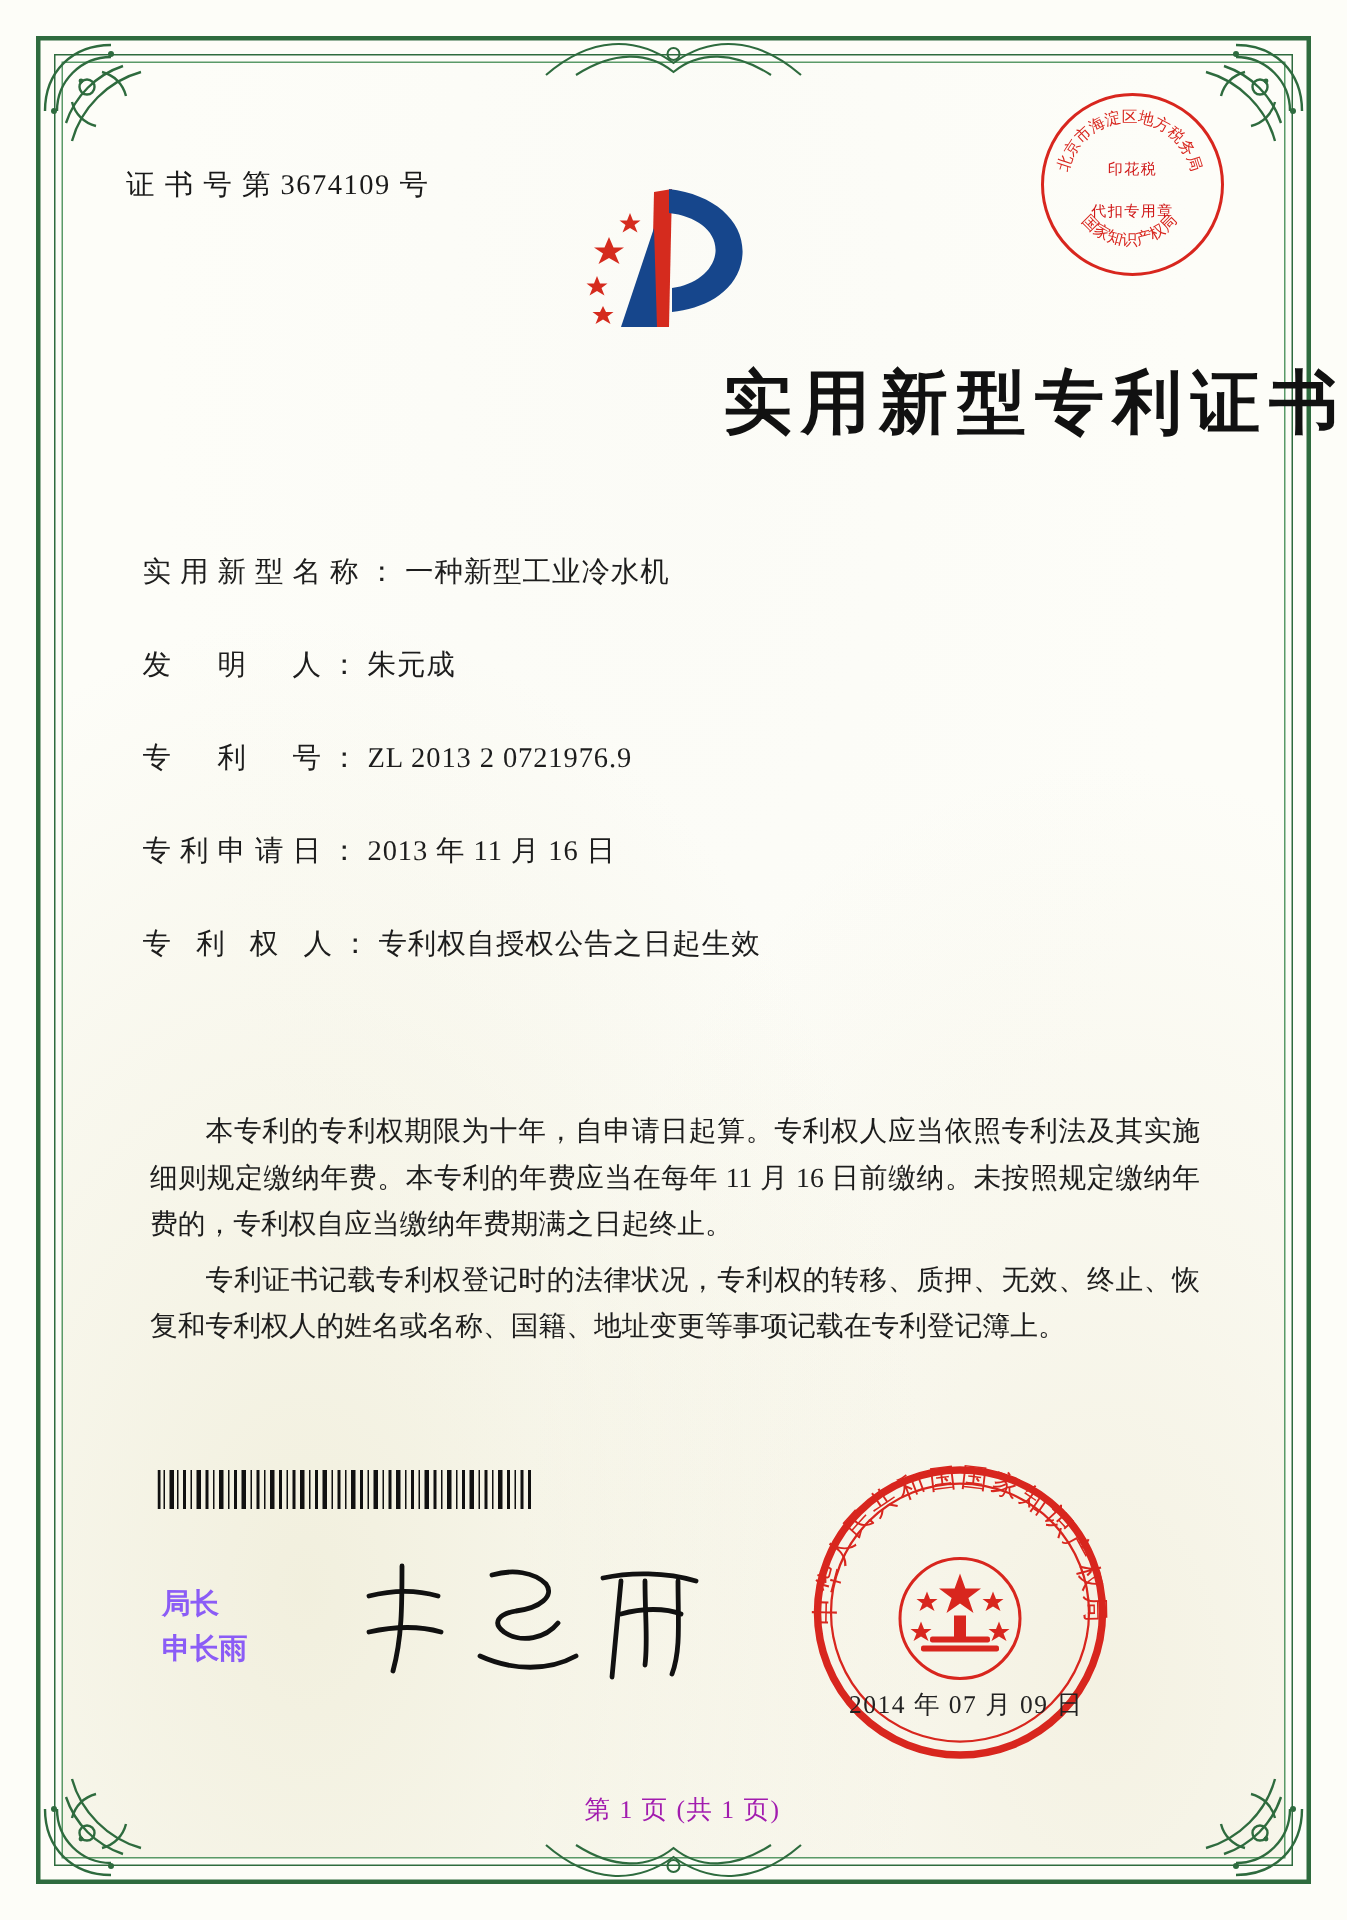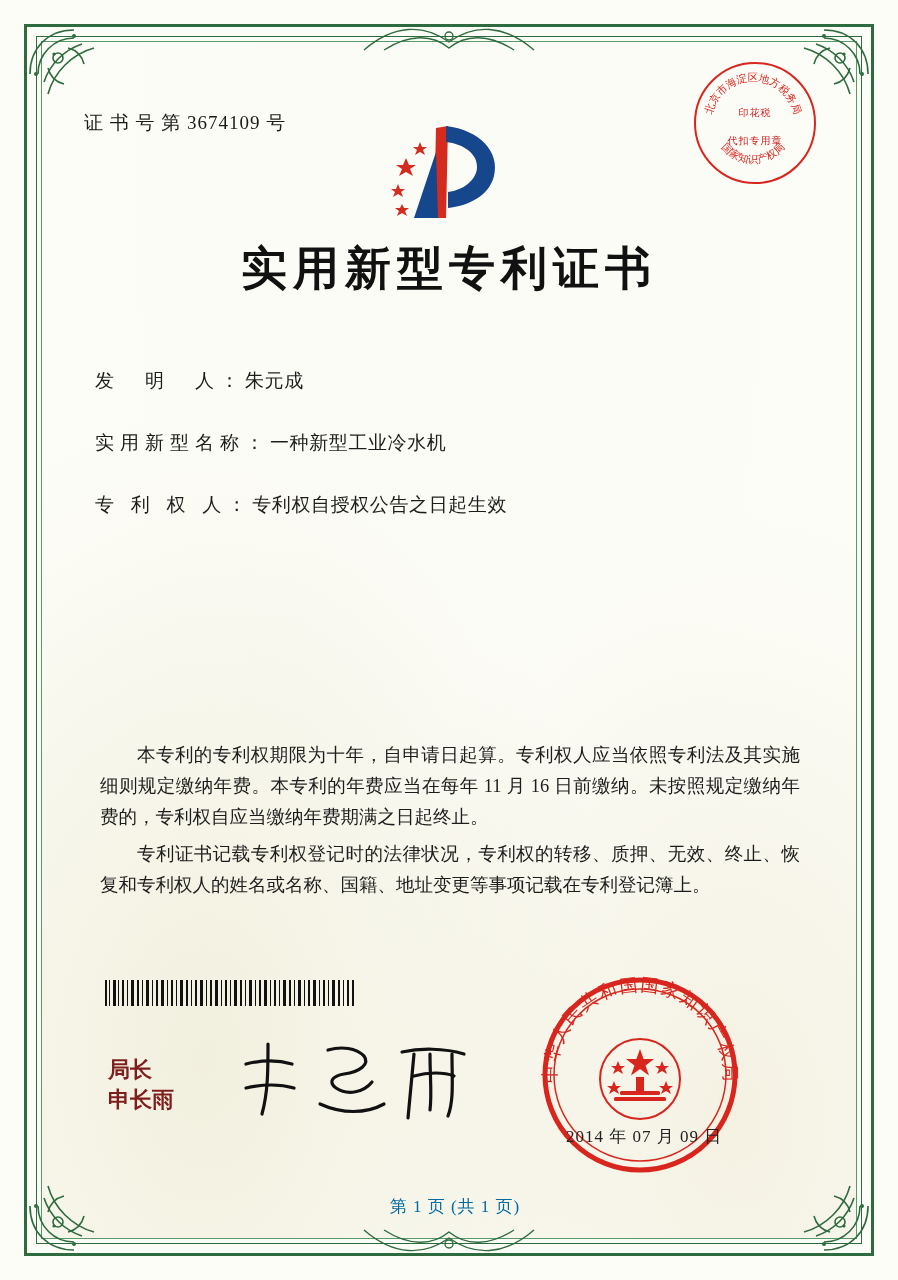--- a/index.html
+++ b/index.html
@@ -96,21 +96,21 @@
   }
   .tax-arc {
     position: absolute;
     left: 6px; top: 8px;
     width: 106px; height: 106px;
     color: #d8261e;
   }
   .title {
     position: absolute;
     left: 0; right: 0; top: 238px;
-    text-align: center;
+    text-align: right;
     font-size: 46px;
     font-weight: bold;
     letter-spacing: 6px;
     color: #111;
     font-family: "Liberation Serif", "DejaVu Serif", serif;
   }
   .fields {
     position: absolute;
     left: 95px; top: 368px;
     width: 700px;
@@ -139,24 +139,24 @@
     text-indent: 2em;
   }
   .barcode {
     position: absolute;
     left: 105px; top: 980px;
     width: 250px; height: 26px;
   }
   .sign-block {
     position: absolute;
     left: 108px; top: 1055px;
-    font-size: 22px;
+    font-size: 19px;
     font-weight: bold;
     line-height: 30px;
-    color: #7f1d1d;
+    color: #8b5cf6;
   }
   .handwriting {
     position: absolute;
     left: 232px; top: 1030px;
     width: 250px; height: 100px;
   }
   .official-seal {
     position: absolute;
     left: 540px; top: 975px;
     width: 200px; height: 200px;
@@ -167,21 +167,21 @@
     font-size: 17px;
     color: #222;
     letter-spacing: 1px;
     white-space: nowrap;
   }
   .page-no {
     position: absolute;
     left: 12px; right: 0; bottom: 62px;
     text-align: center;
     font-size: 17px;
-    color: #0369a1;
+    color: #a21caf;
     letter-spacing: 1px;
   }
   .bg-texture {
     position: absolute;
     left: 41px; top: 41px;
     width: 816px; height: 1198px;
     background:
       radial-gradient(ellipse at 20% 85%, rgba(232,228,200,0.55) 0%, rgba(255,255,255,0) 45%),
       radial-gradient(ellipse at 85% 90%, rgba(235,230,205,0.5) 0%, rgba(255,255,255,0) 40%),
       radial-gradient(ellipse at 50% 15%, rgba(250,250,245,0.6) 0%, rgba(255,255,255,0) 60%);
@@ -322,24 +322,30 @@
       </text>
     </svg>
     <div class="t-line" style="top:44px;">印花税</div>
     <div class="t-line" style="top:72px;">代扣专用章</div>
   </div>
 
   <div class="title">实用新型专利证书</div>
 
   <div class="fields">
     <div class="field">
+      <span class="lab">实用新型名称：</span><span class="val">一种新型工业冷水机</span>
+    </div>
+    <div class="field">
       <span class="lab">发　明　人：</span><span class="val">朱元成</span>
     </div>
     <div class="field">
-      <span class="lab">实用新型名称：</span><span class="val">一种新型工业冷水机</span>
+      <span class="lab">专　利　号：</span><span class="val">ZL 2013 2 0721976.9</span>
+    </div>
+    <div class="field">
+      <span class="lab">专利申请日：</span><span class="val">2013 年 11 月 16 日</span>
     </div>
     <div class="field">
       <span class="lab">专 利 权 人：</span><span class="val">专利权自授权公告之日起生效</span>
     </div>
   </div>
 
   <div class="paras">
     <p>本专利的专利权期限为十年，自申请日起算。专利权人应当依照专利法及其实施细则规定缴纳年费。本专利的年费应当在每年 11 月 16 日前缴纳。未按照规定缴纳年费的，专利权自应当缴纳年费期满之日起终止。</p>
     <p>专利证书记载专利权登记时的法律状况，专利权的转移、质押、无效、终止、恢复和专利权人的姓名或名称、国籍、地址变更等事项记载在专利登记簿上。</p>
   </div>

